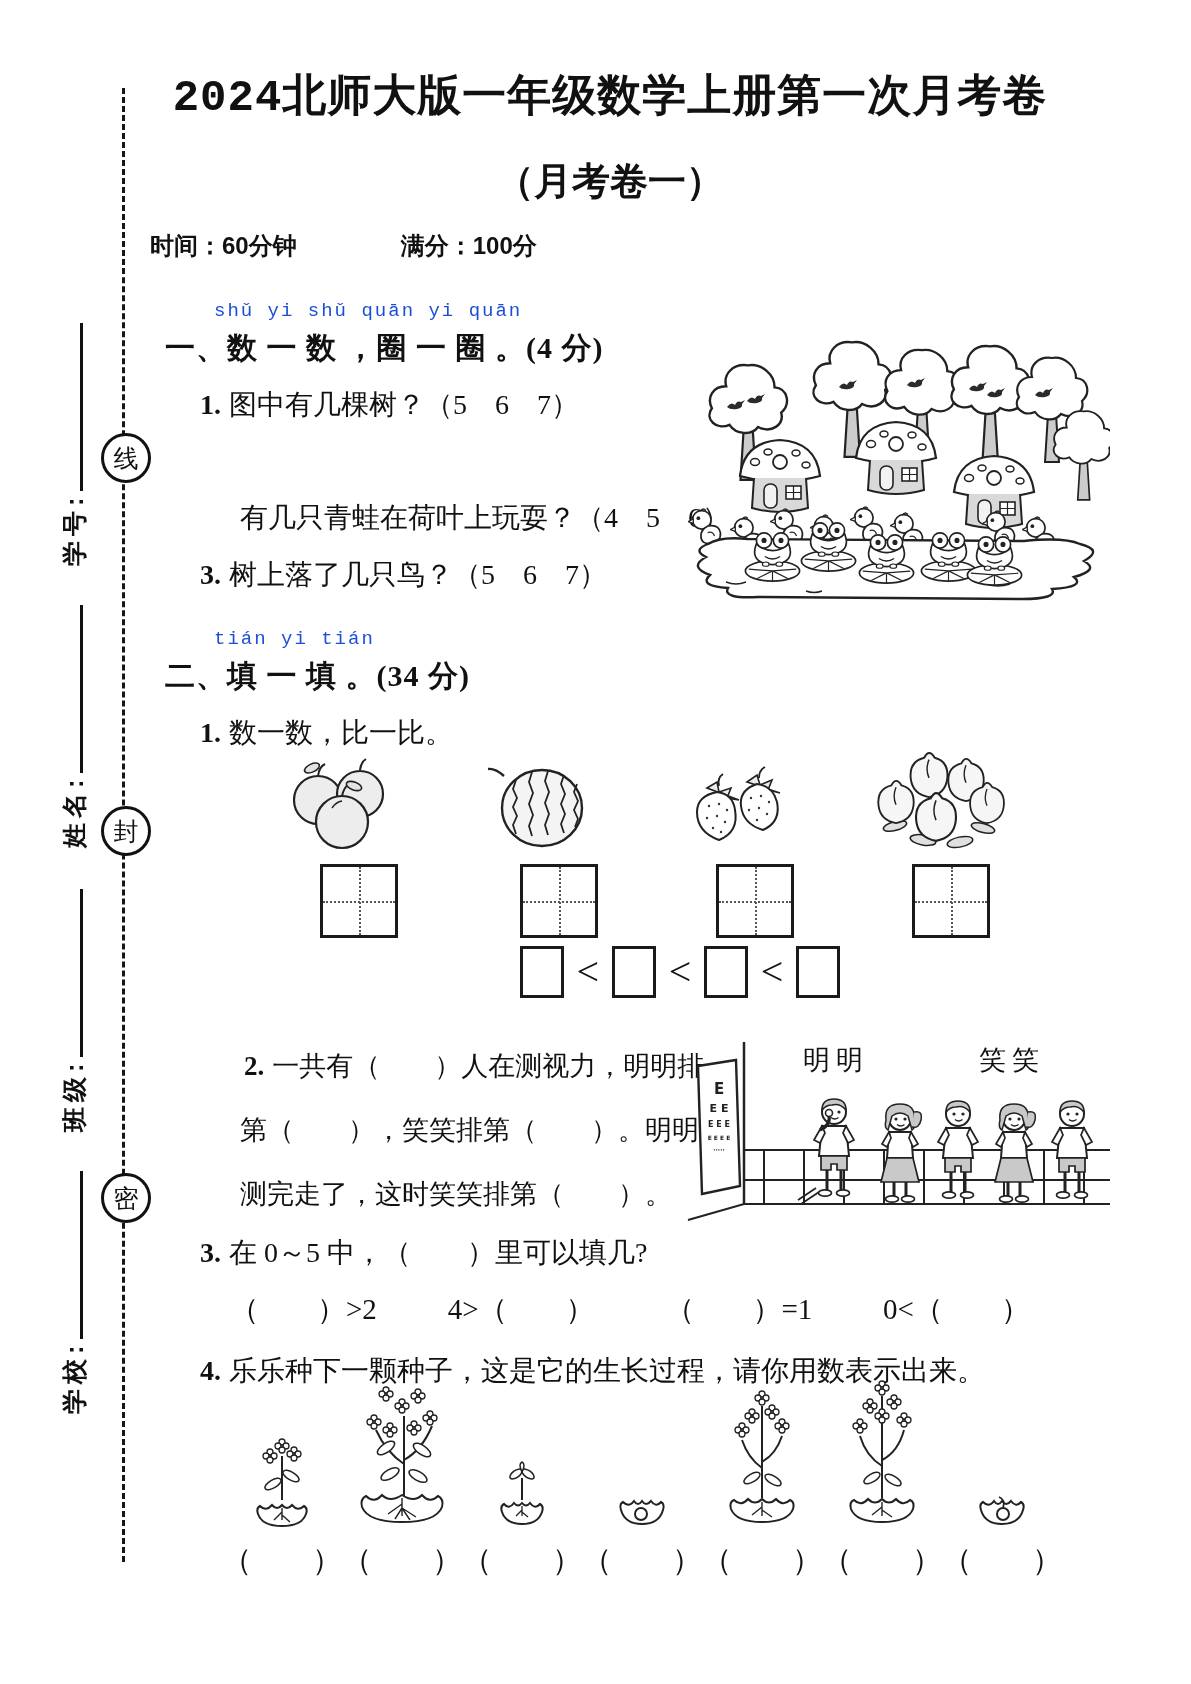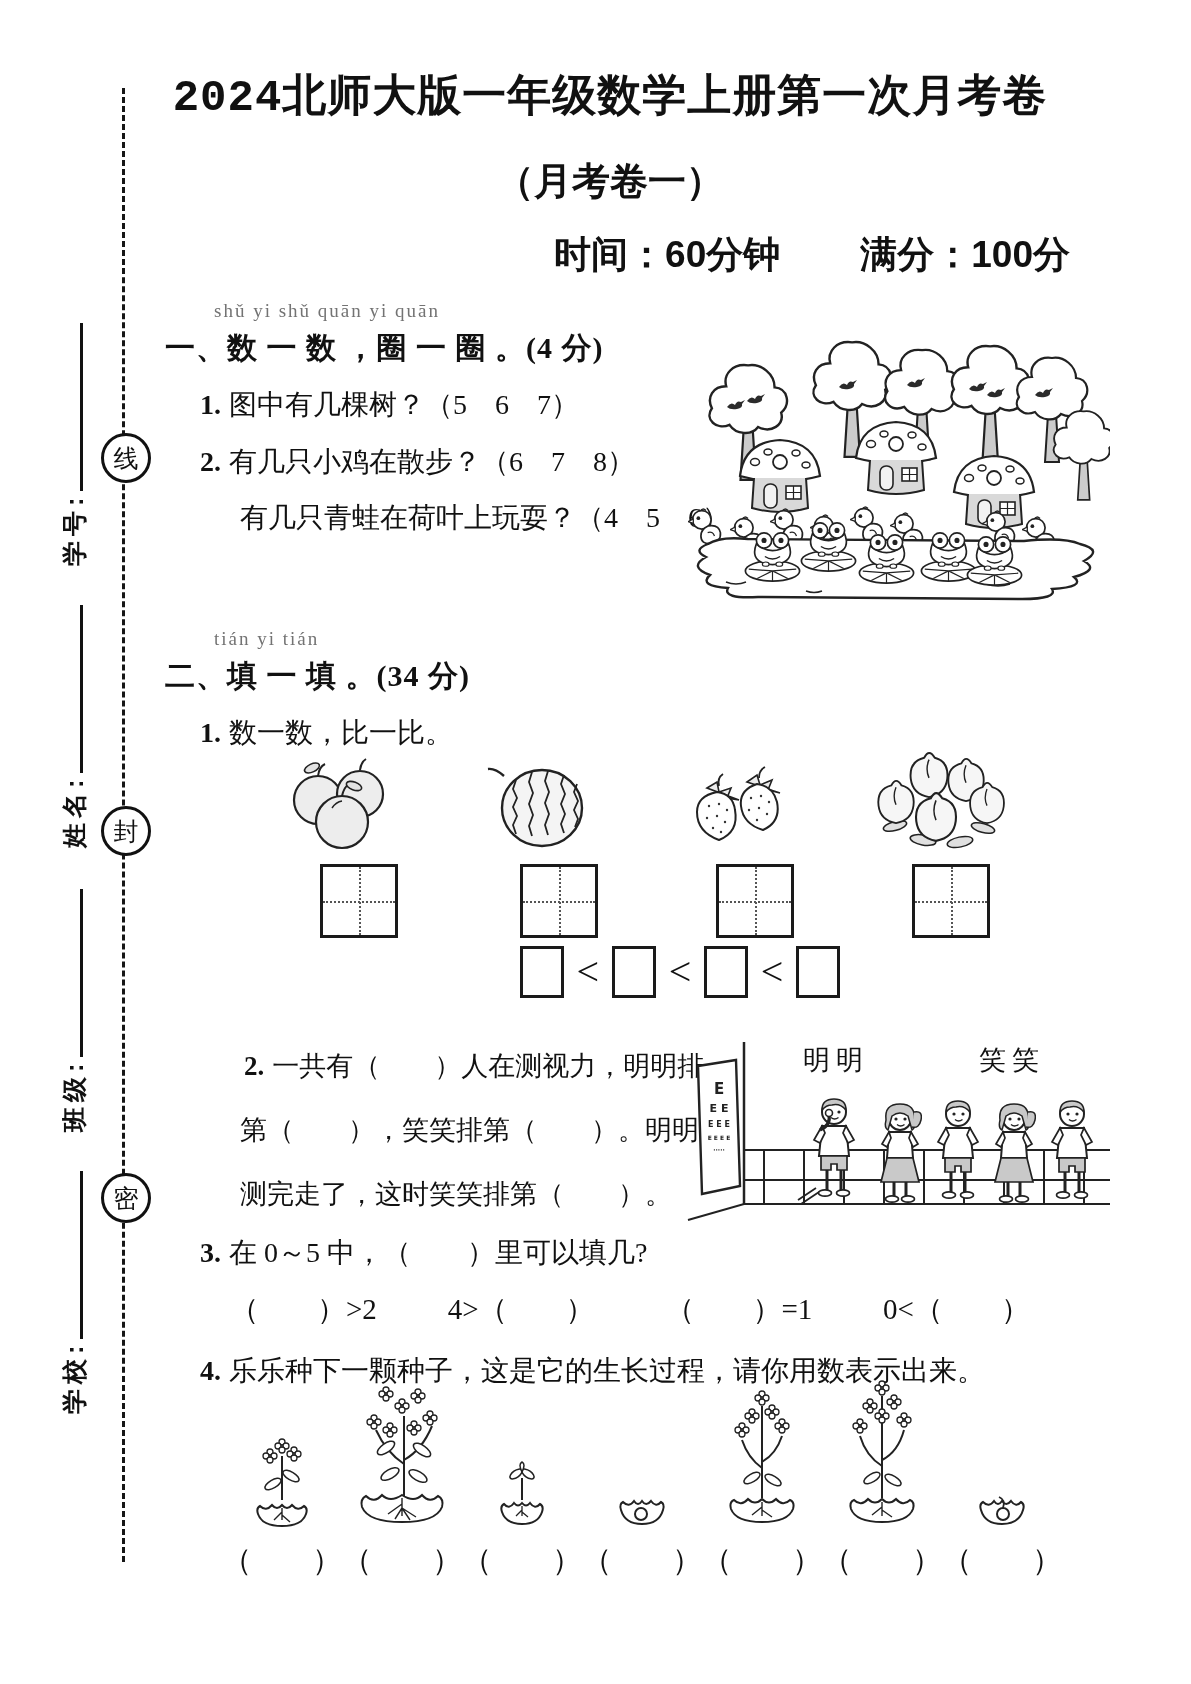--- a/index.html
+++ b/index.html
@@ -5,33 +5,33 @@
   html,body{margin:0;padding:0;background:#888;}
   .sheet{position:relative;width:1191px;height:1684px;background:#fff;color:#111;
          font-family:"Liberation Serif",serif;overflow:hidden;margin:0 auto;}
   .abs{position:absolute;}
 
   
   .title{left:150px;top:66px;width:920px;text-align:center;font-family:Liberation Mono, monospace;
          font-weight:bold;font-size:44px;letter-spacing:1px;}
   .subtitle{left:150px;top:156px;width:920px;text-align:center;font-family:"Liberation Sans",sans-serif;
          font-weight:bold;font-size:38px;}
-  .meta{left:150px;top:230px;width:920px;display:flex;justify-content:flex-end;gap:80px;
-         font-family:"Liberation Sans",sans-serif;font-weight:bold;font-size:37px;}
+  .meta{left:150px;top:230px;width:920px;display:flex;justify-content:flex-start;gap:104px;
+         font-family:"Liberation Sans",sans-serif;font-weight:bold;font-size:24px;}
 
   
   .cutline{left:122px;top:88px;height:1474px;width:0;border-left:3.5px dashed #161616;}
   .seal{left:101px;width:44px;height:44px;border:3px solid #111;border-radius:50%;background:#fff;
         display:flex;align-items:center;justify-content:center;font-size:25px;z-index:3;}
   .mfield{left:56px;transform-origin:0 0;transform:rotate(-90deg);white-space:nowrap;
           font-family:"Liberation Sans",sans-serif;font-weight:bold;font-size:25px;letter-spacing:5px;}
   .mline{display:inline-block;width:168px;height:24px;border-bottom:3px solid #111;margin-left:2px;}
 
   
-  .pinyin{font-family:Liberation Serif, serif;font-size:19px;color:#737373;letter-spacing:2px;}
+  .pinyin{font-family:Liberation Mono, monospace;font-size:19px;color:#1d4ed8;letter-spacing:2px;}
   .shead{font-size:30px;font-weight:600;letter-spacing:1px;}
   .q{font-size:28px;}
   .qnum{font-weight:bold;margin-right:8px;}
   .qline{font-size:27px;}
 
   
   .wbox{position:absolute;width:72px;height:68px;border:3px solid #1a1a1a;background:#fff;}
   .wbox::before{content:"";position:absolute;left:0;right:0;top:50%;border-top:2px dotted #555;}
   .wbox::after{content:"";position:absolute;top:0;bottom:0;left:50%;border-left:2px dotted #555;}
   .cmprow{left:520px;top:946px;width:320px;display:flex;align-items:center;justify-content:center;gap:13px;}
@@ -86,25 +86,25 @@
     <span>时间：60分钟</span>
     <span>满分：100分</span>
   </div>
 
   <div class="abs pinyin" style="left:214px;top:300px;">shǔ  yi  shǔ      quān  yi  quān</div>
   <div class="abs shead" style="left:165px;top:328px;">一、数 一 数 ，圈 一 圈 。(4 分)</div>
 
   <div class="abs q" style="left:200px;top:386px;">
     <span class="qnum">1.</span><span>图中有几棵树？（5　6　7）</span>
   </div>
-  <div class="abs q" style="left:200px;top:443px;">
-    <span class="qnum">2.</span><span>有几只小鸡在散步？（6　7　8）</span>
-  </div>
   <div class="abs q" style="left:240px;top:499px;">
     <span>有几只青蛙在荷叶上玩耍？（4　5　6）</span>
+  </div>
+  <div class="abs q" style="left:200px;top:556px;">
+    <span class="qnum">3.</span><span>树上落了几只鸟？（5　6　7）</span>
   </div>
 
   <svg class="abs" style="left:686px;top:336px;" width="424" height="275" viewBox="0 0 424 275">
     <defs>
       <symbol id="s-tree" viewBox="0 0 84 116">
         <path d="M38 60 L35 108 L49 108 L46 60 Z" fill="#cccccc" stroke="#222" stroke-width="2"></path>
         <path d="M42 4 C28 2 19 12 22 23 C10 23 4 33 9 43 C2 53 13 63 25 58 C31 67 45 68 51 60 C63 66 75 58 72 47 C81 39 78 25 66 24 C66 12 54 2 42 4 Z" fill="#fff" stroke="#222" stroke-width="2.2"></path>
       </symbol>
       <symbol id="s-bird" viewBox="0 0 20 14">
         <path d="M1 9 Q5 3 9 7 Q11 2 15 4 L19 2 L16 6 Q17 10 11 11 Q4 12 1 9 Z" fill="#2b2b2b"></path>

